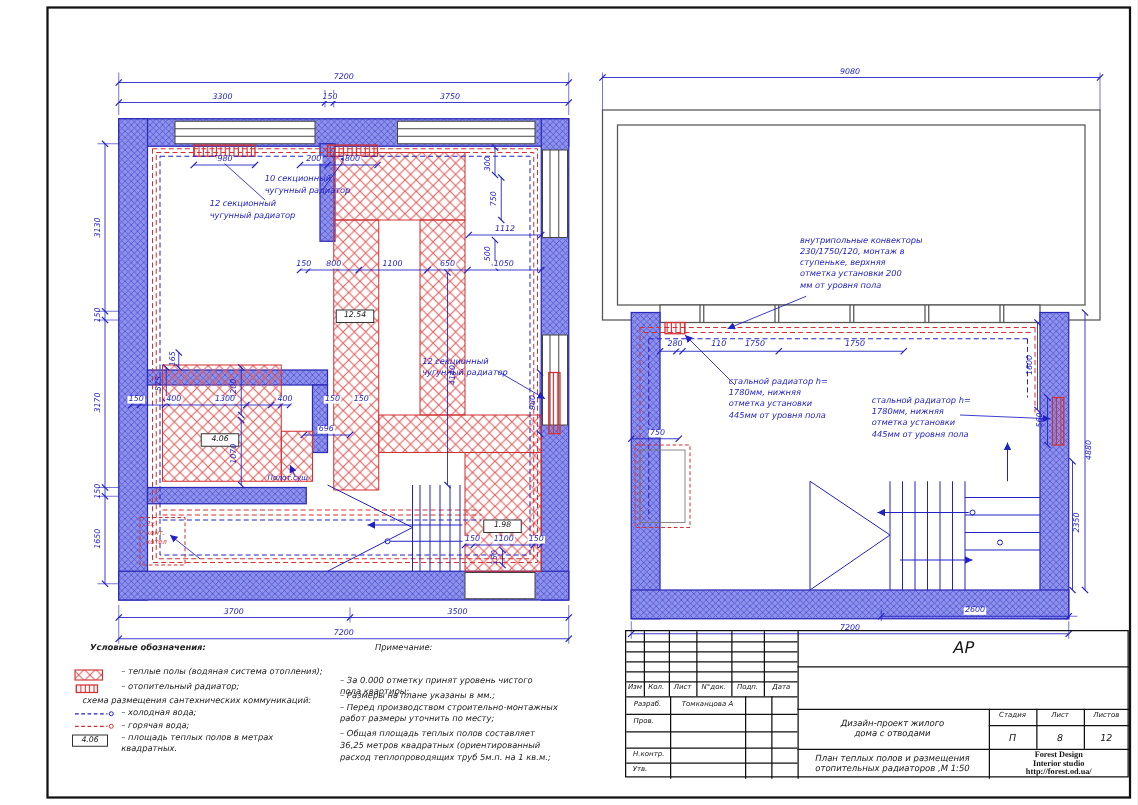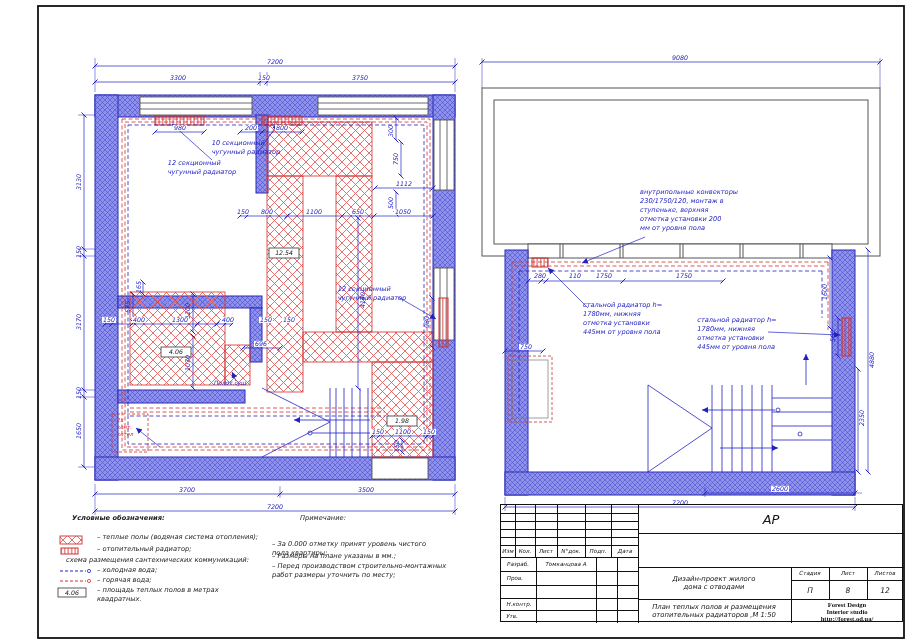--- a/index.html
+++ b/index.html
@@ -317,20 +317,23 @@
 <span class="lg" style="left:97px;top:586px;">–   площадь теплых полов в метрах
 квадратных.</span>
 <span class="ar" style="left:72px;top:593px;">4.06</span>
 
 <span class="lg" style="left:300px;top:514px;">Примечание:</span>
 <span class="lg" style="left:272px;top:540px;">–   За 0.000 отметку принят уровень чистого
 пола квартиры;</span>
 <span class="lg" style="left:272px;top:552px;">–   Размеры на плане указаны в мм.;</span>
 <span class="lg" style="left:272px;top:562px;">–   Перед производством строительно-монтажных
 работ размеры уточнить по месту;</span>
+<span class="lg" style="left:272px;top:583px;">–   Общая площадь теплых полов составляет
+36,25 метров квадратных (ориентированный
+расход теплопроводящих труб 5м.п. на 1 кв.м.;</span>
 
 <div class="tb">
   <div class="vl" style="left:137px;top:0;height:118px;width:1.3px;"></div>
 
   <div class="hl" style="left:0;top:8px;width:137px;"></div>
   <div class="hl" style="left:0;top:16px;width:137px;"></div>
   <div class="hl" style="left:0;top:24px;width:137px;"></div>
   <div class="hl" style="left:0;top:32px;width:137px;"></div>
   <div class="hl" style="left:0;top:40px;width:137px;"></div>
   <div class="hl" style="left:0;top:52px;width:137px;"></div>

